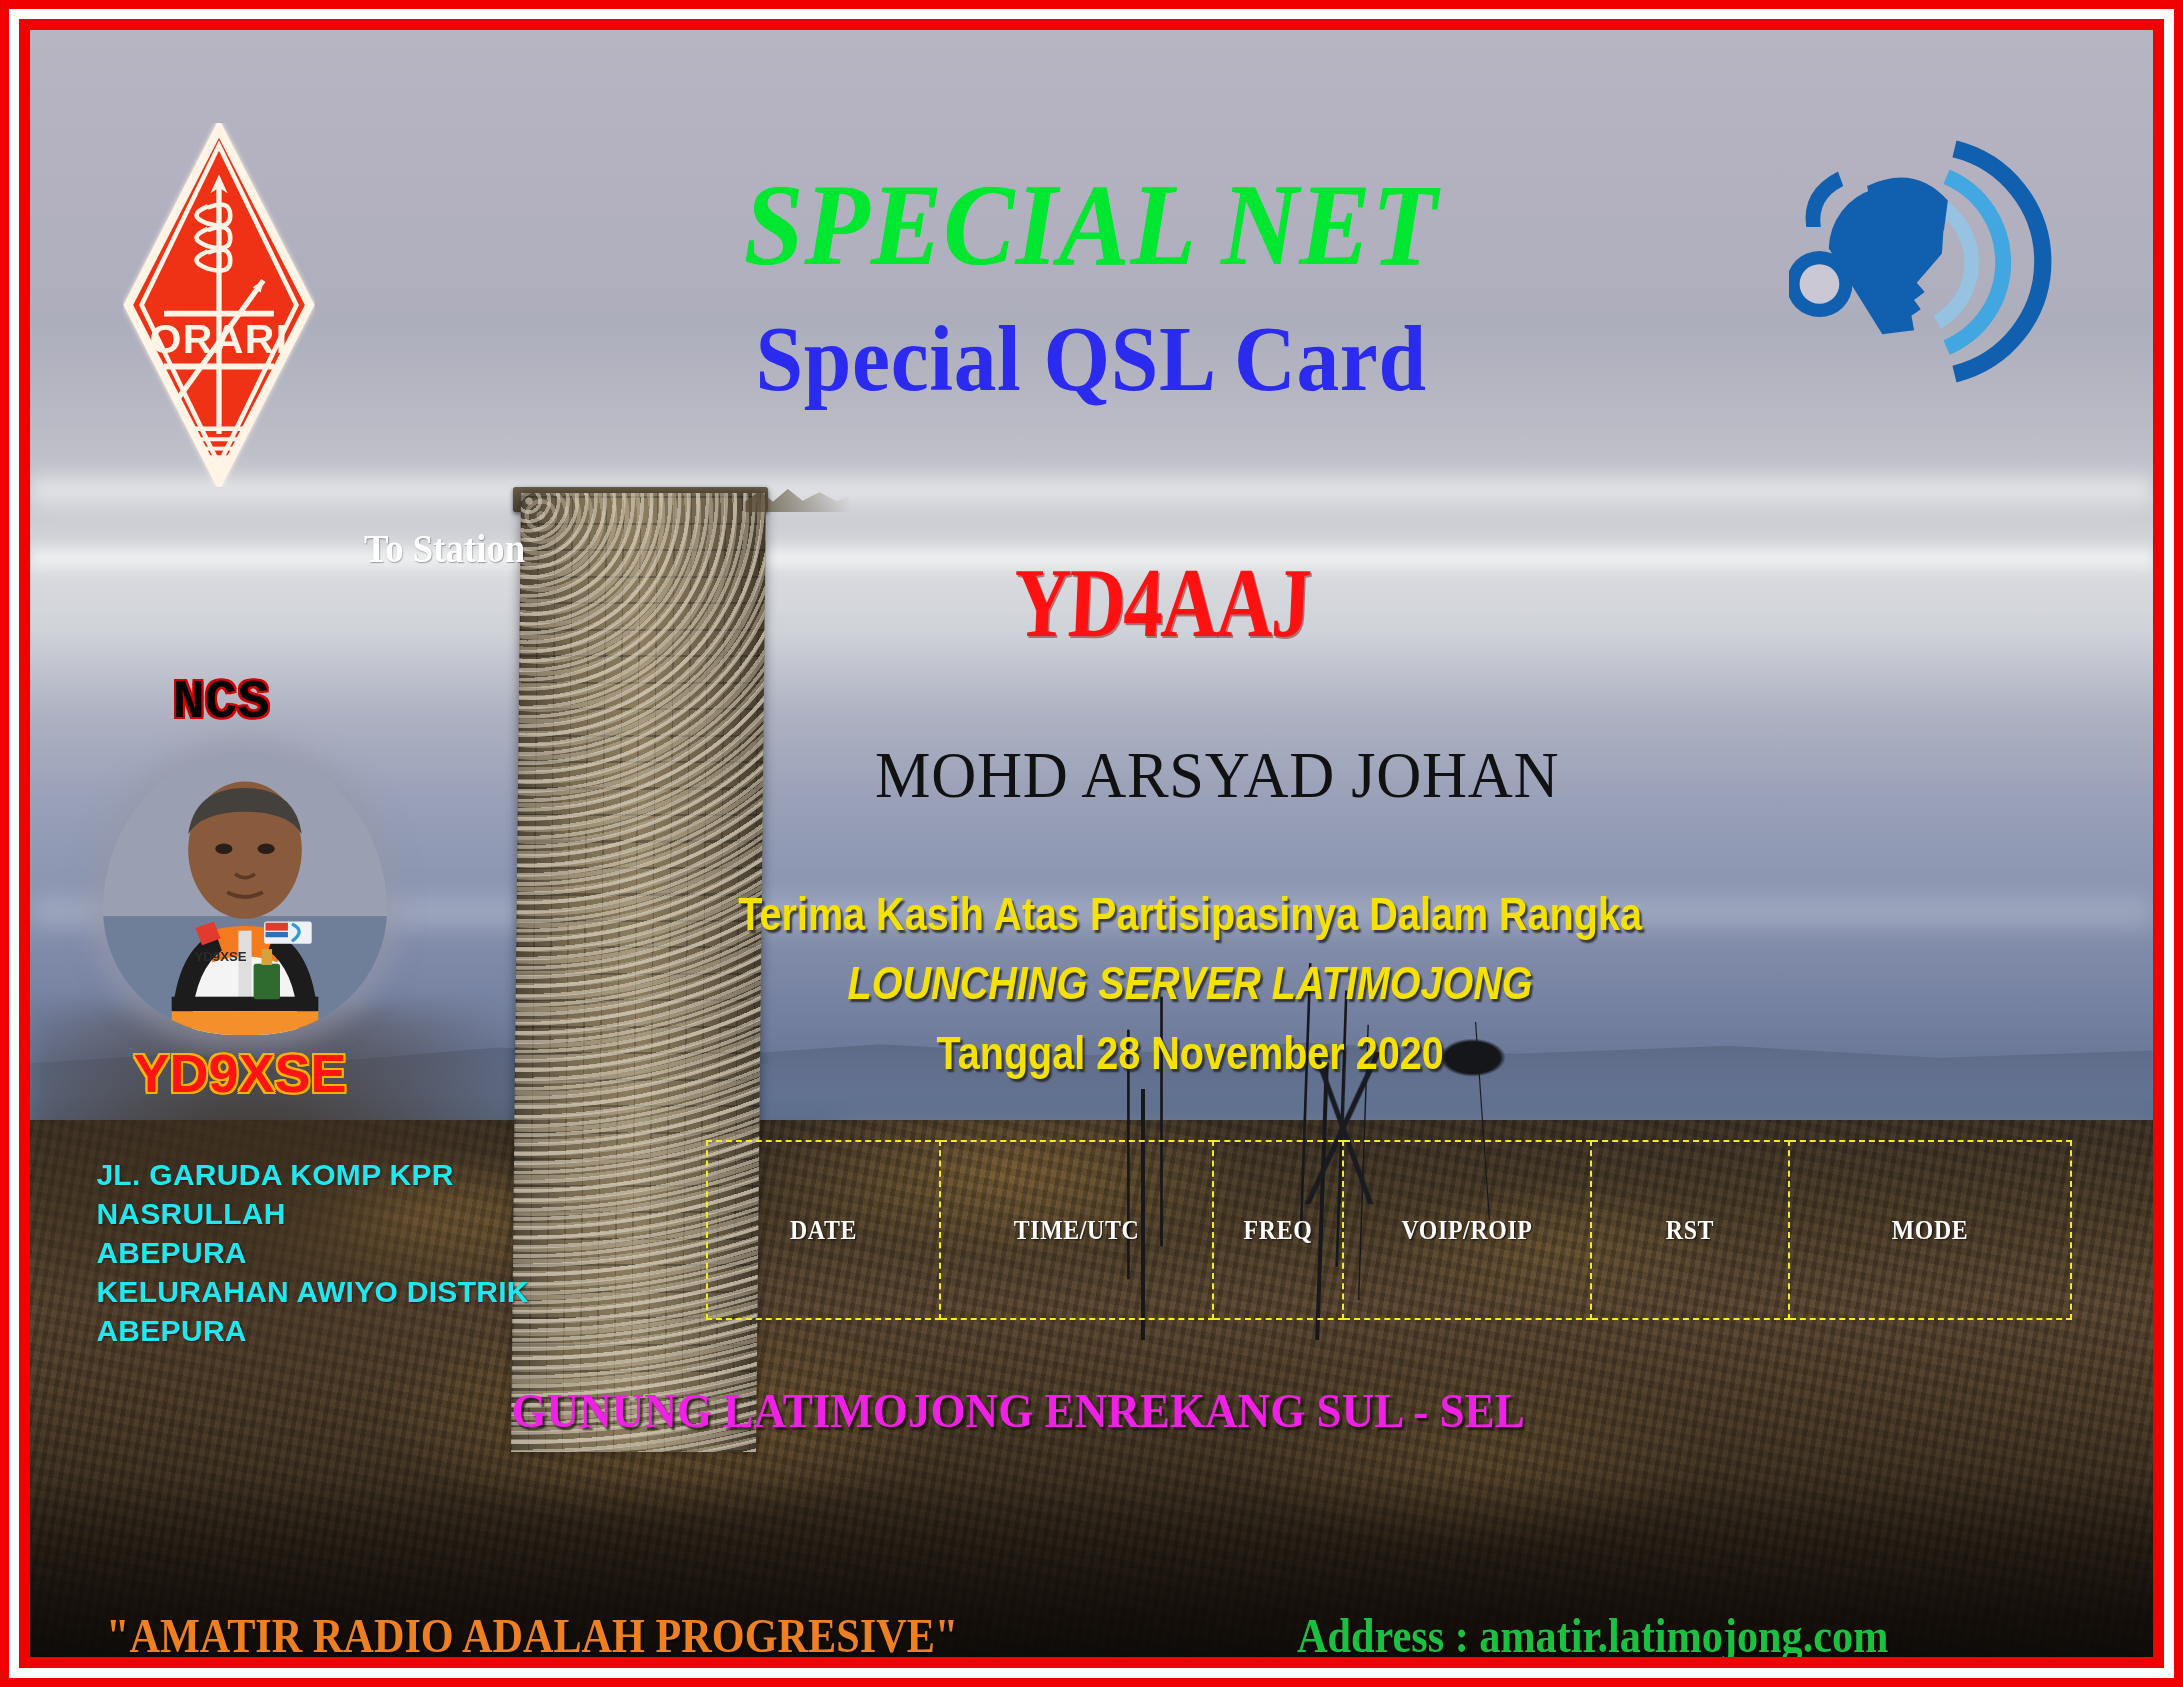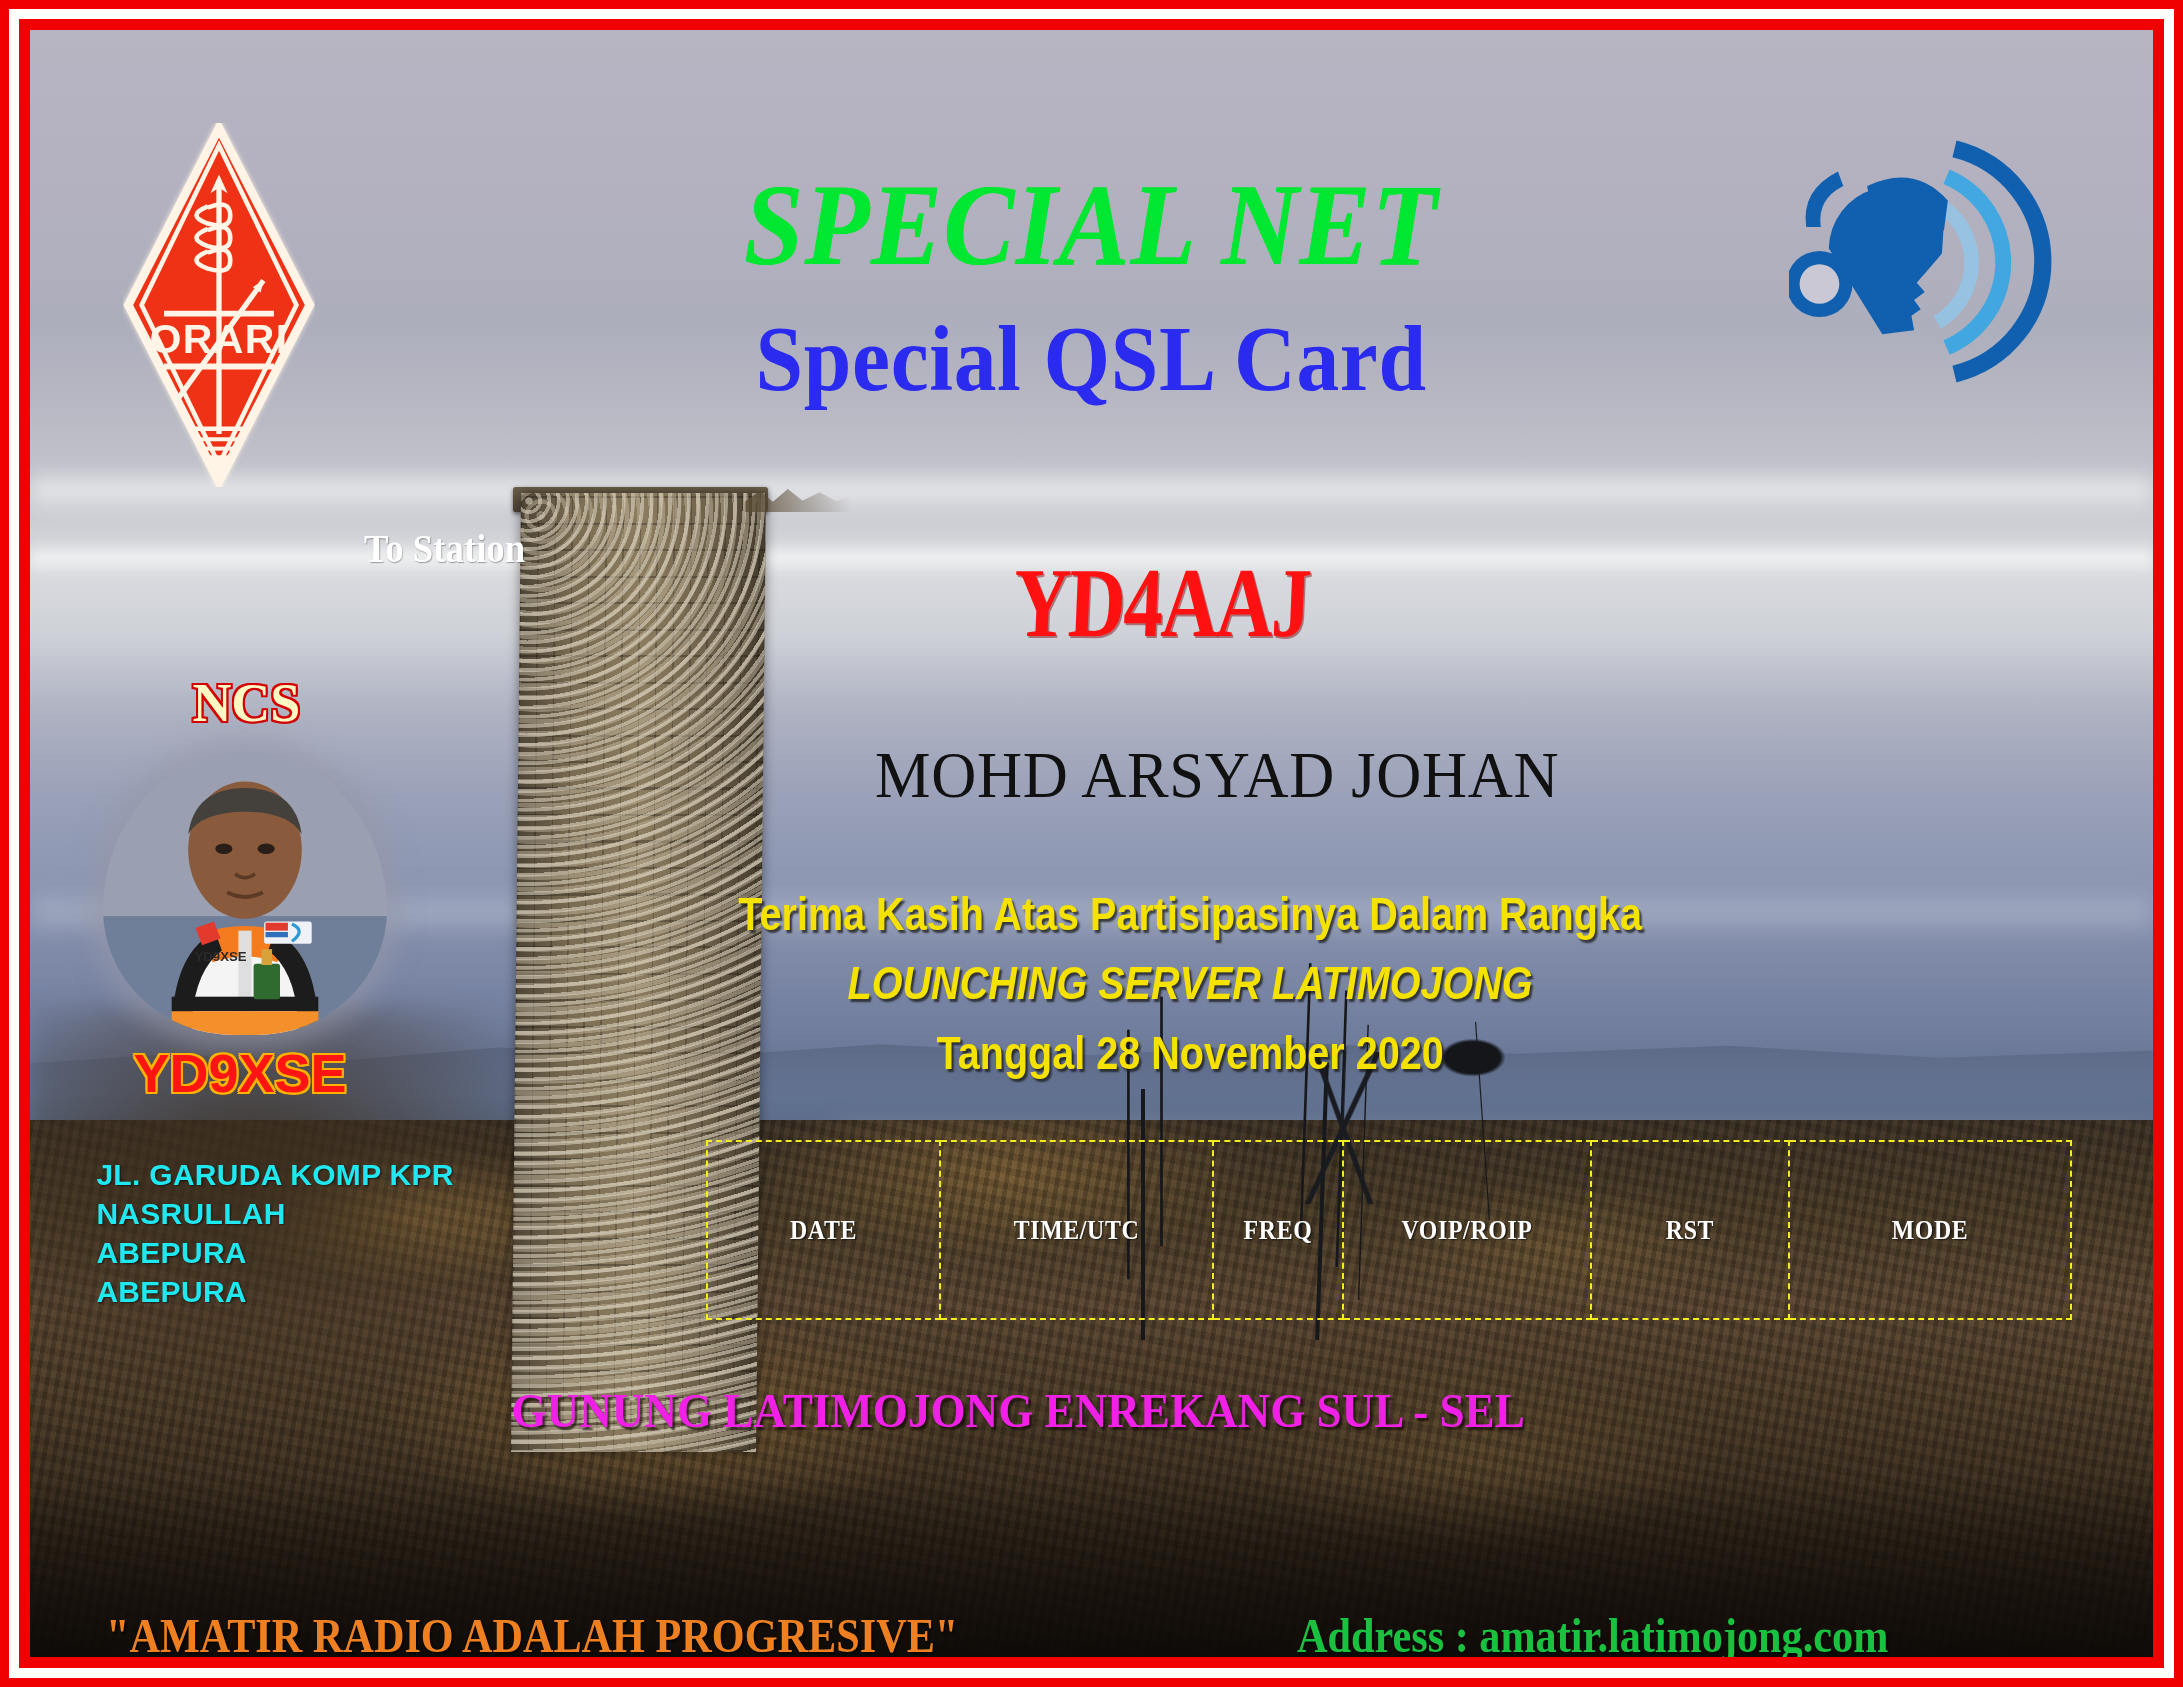--- a/index.html
+++ b/index.html
@@ -150,24 +150,24 @@
   .ytxt{color:#f5e200;text-shadow:2.6px 2.6px 2px rgba(25,25,25,.75);
     font-family:"Liberation Sans",sans-serif;font-weight:bold;}
   #thanks{left:0;right:0;top:857px;text-align:center;font-size:46px;
     transform:translateX(99px) scaleX(.86);}
   #event{left:0;right:0;top:926px;text-align:center;font-size:46px;font-style:italic;
     transform:translateX(99px) scaleX(.86);}
   #eventdate{left:0;right:0;top:996px;text-align:center;font-size:46px;
     transform:translateX(99px) scaleX(.86);}
 
   
-  #ncs-label{left:142px;top:642px;font-family:Liberation Serif, serif;
-    font-weight:bold;font-size:54px;color:#fef9c3;
+  #ncs-label{left:142px;top:642px;font-family:Liberation Mono, monospace;
+    font-weight:bold;font-size:54px;color:#000000;
     text-shadow:-2px 0 #d40000,0 2px #d40000,2px 0 #d40000,0 -2px #d40000,
-                -2px -2px #d40000,2px 2px #d40000,-2px 2px #d40000,2px -2px #d40000;margin-left:20px;}
+                -2px -2px #d40000,2px 2px #d40000,-2px 2px #d40000,2px -2px #d40000;}
   #ncs-photo{position:absolute;left:73px;top:721px;width:284px;height:284px;
     border-radius:50% 50% 46% 46%/56% 56% 44% 44%;overflow:hidden;
     box-shadow:0 0 22.5px 14.6px rgba(150,152,168,.55);}
   #callsign-ncs{left:103px;top:1012px;font-family:"Liberation Sans",sans-serif;
     font-weight:bold;font-size:54px;color:#ff1414;
     text-shadow:-2px 0 #ffb300,0 2px #ffb300,2px 0 #ffb300,0 -2px #ffb300,
                 -2px -2px #ffb300,2px 2px #ffb300,-2px 2px #ffb300,2px -2px #ffb300;}
 
   
   #addr{position:absolute;left:66px;top:1125px;width:569px;
@@ -317,20 +317,21 @@
         <text x="178" y="318" text-anchor="middle" font-family="Liberation Sans, sans-serif" font-size="20" font-weight="bold" fill="#2a2a2a">YD9XSE</text>
       </svg>
     </div>
 
     <div class="t" id="callsign-ncs">YD9XSE</div>
 
     <div id="addr">
       <div>JL. GARUDA KOMP KPR</div>
       <div>NASRULLAH</div>
       <div>ABEPURA</div>
+      <div>KELURAHAN AWIYO DISTRIK</div>
       <div>ABEPURA</div>
     </div>
 
     <table id="logtable">
       <colgroup>
         <col style="width:233px">
               <col style="width:273px">
               <col style="width:130px">
         <col style="width:248px">
               <col style="width:198px">

